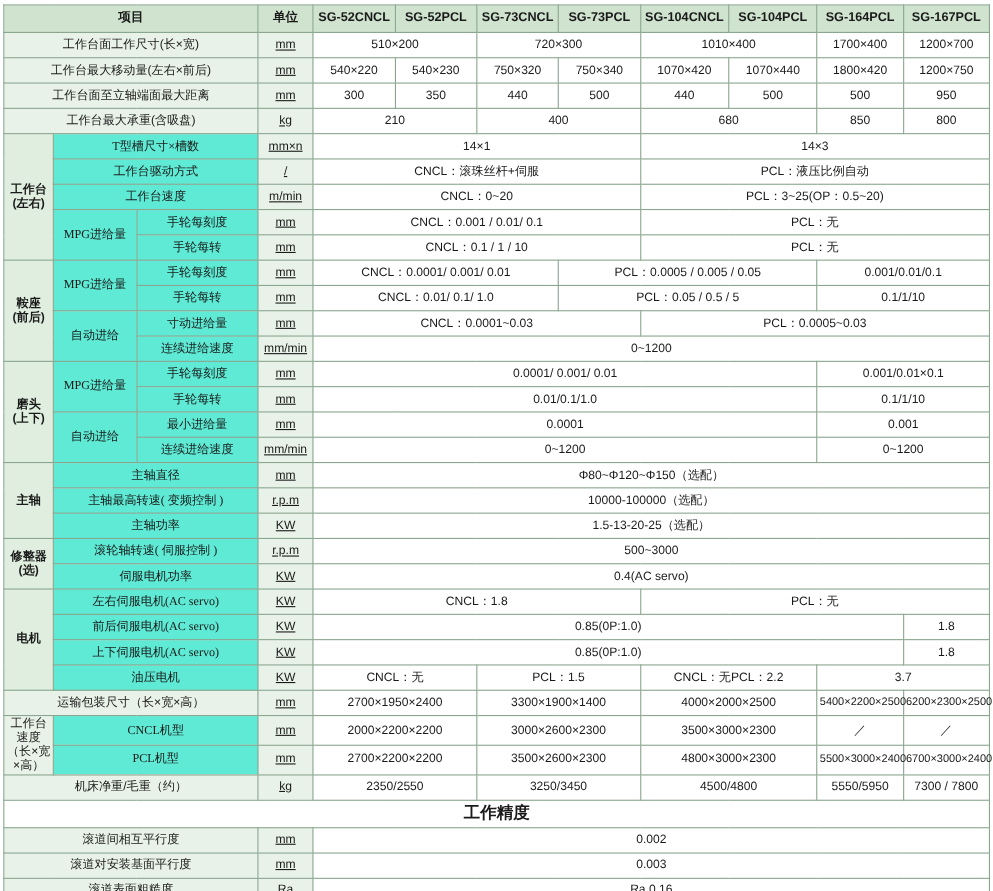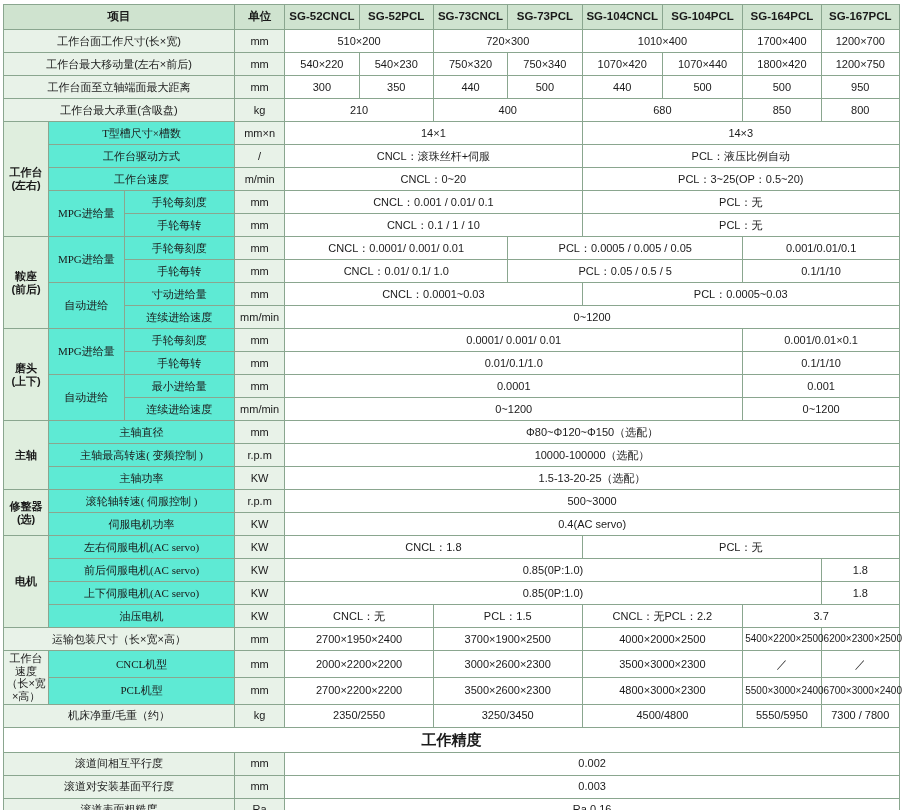--- a/index.html
+++ b/index.html
@@ -4,21 +4,21 @@
 <style>
   html,body{margin:0;padding:0;background:#ffffff;}
   body{font-family:"Liberation Sans","DejaVu Sans",sans-serif;}
   #sheet{width:903px;height:810px;position:relative;box-sizing:border-box;padding:4px 3px;}
   table{border-collapse:collapse;width:897px;table-layout:fixed;}
   td,th{border:1px solid #8aa68f;font-size:11px;color:#1a1a1a;text-align:center;vertical-align:middle;padding:1px 2px;line-height:1.15;}
   thead th{background:#cfe3cf;font-weight:bold;height:22px;font-size:11.5px;}
   .lbl{background:#e8f2e8;margin-top:19px;}
   .lbl2{background:#5eead4;font-family:Liberation Serif, serif;}
   .grp{background:#dfeede;font-weight:bold;}
-  .unit{background:#e8f2e8;}
+  .unit{background:#e8f2e8;text-decoration:underline;}
   .val{background:#ffffff;}
   .xsmall{font-size:10px;}
   .sect{background:#ffffff;font-weight:bold;font-size:15px;height:22px;}
   tr{height:23px;}
 </style>
 </head>
 <body>
 
 <div id="sheet">
 <table>
@@ -242,21 +242,21 @@
       <td class="val" colspan="2">CNCL：无</td>
       <td class="val" colspan="2">PCL：1.5</td>
       <td class="val" colspan="2">CNCL：无PCL：2.2</td>
       <td class="val" colspan="2">3.7</td>
     </tr>
 
     <tr>
       <td class="lbl" colspan="3">运输包装尺寸（长×宽×高）</td>
       <td class="unit">mm</td>
       <td class="val" colspan="2">2700×1950×2400</td>
-      <td class="val" colspan="2">3700×1900×2500</td>
+      <td class="val" colspan="2">3300×1900×1400</td>
       <td class="val" colspan="2">4000×2000×2500</td>
       <td class="val xsmall">5400×2200×2500</td>
       <td class="val xsmall">6200×2300×2500</td>
     </tr>
     <tr>
       <td class="lbl" rowspan="2" style="white-space:pre-line">工作台速度
 （长×宽×高）</td>
       <td class="lbl2" colspan="2">CNCL机型</td>
       <td class="unit">mm</td>
       <td class="val" colspan="2">2000×2200×2200</td>

